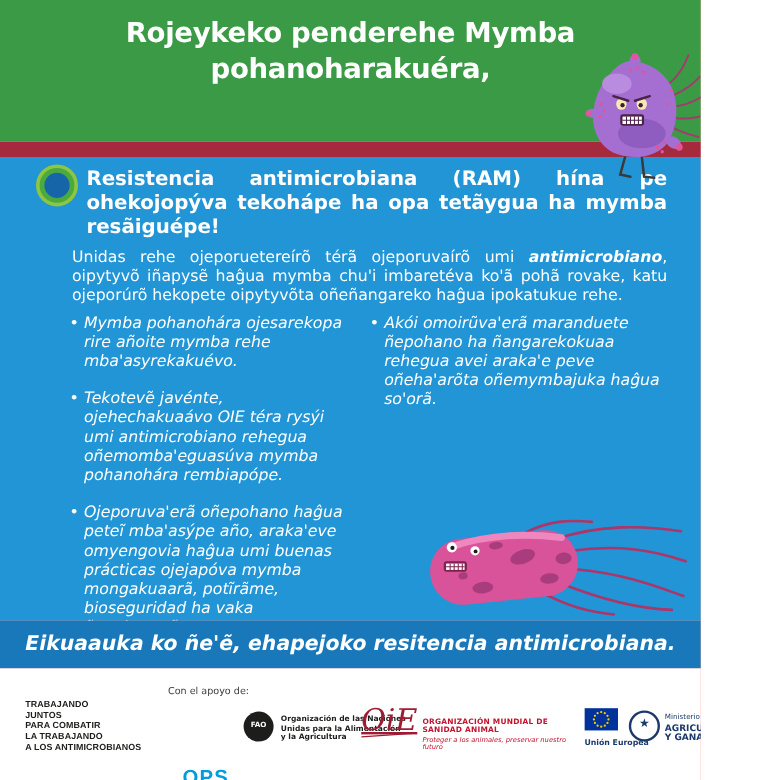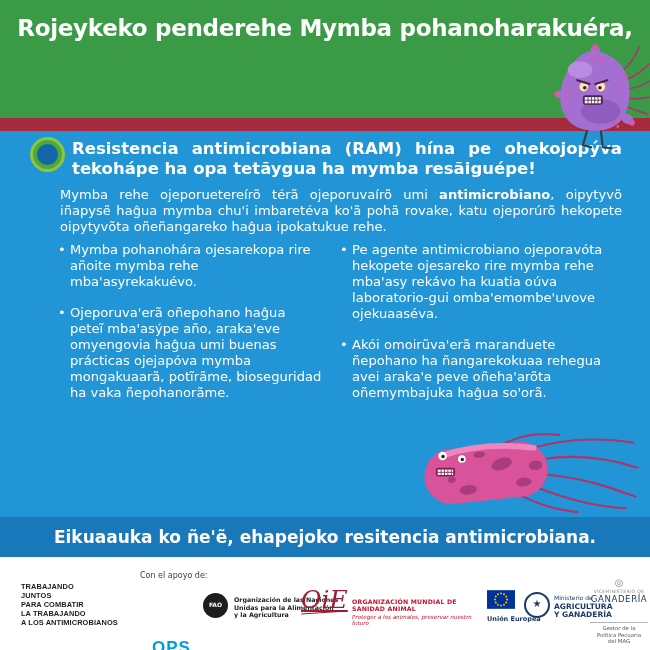--- a/index.html
+++ b/index.html
@@ -1,44 +1,44 @@
 <!DOCTYPE html>
 <html><head>
 <meta charset="utf-8">
 <style>
   html,body{margin:0;padding:0;}
   body{width:650px;height:650px;font-family:"DejaVu Sans","Liberation Sans",sans-serif;background:#fff;}
-  .poster{position:relative;width:650px;height:650px;overflow:hidden;background:#fca5a5;}
+  .poster{position:relative;width:584px;height:650px;overflow:hidden;background:#fca5a5;}
 
   
   .header{position:relative;height:118px;background:#3b9a46;overflow:visible;z-index:3;}
   .header-title{padding-top:13px;text-align:center;color:#fff;font-weight:bold;font-size:23px;line-height:30px;letter-spacing:-0.3px;}
   .stripe{height:13px;background:#a52a3e;position:relative;z-index:2;}
 
   
   .main{position:relative;height:386px;background:#2195d6;overflow:hidden;padding:0 28px 0 30px;box-sizing:border-box;z-index:1;}
   .sec-head{display:flex;align-items:flex-start;gap:10px;}
   .sec-head .txt{color:#fff;font-weight:bold;font-size:16.5px;line-height:20px;flex:1;}
   .sec-head .txt.justify{text-align:justify;}
   .ring{width:21px;height:21px;border-radius:50%;flex:0 0 auto;margin-top:1px;}
   .ring-green{background:#1565a8;border:4px solid #4ba93f;box-shadow:0 0 0 3px #8dc63f;margin-left:3px;}
   .ring-pink{background:#e8638f;border:4px solid #8e2f44;box-shadow:0 0 0 2px #15518d;margin-left:3px;}
   .para{color:#fff;font-size:13.1px;line-height:16px;text-align:justify;margin:8px 0 0 30px;}
-  .para b{font-weight:bold;}
+  .para b{font-weight:bold;font-style:italic;}
   .sec2{margin-top:14px;}
   .cols{display:flex;gap:18px;margin:7px 0 0 28px;}
   .col{color:#fff;font-size:13.1px;line-height:16px;}
   .col.left{width:265px;}
   .col.right{width:283px;}
-  .col ul{margin:0;padding:0;list-style:none;}
+  .col ul{margin:0;padding:0;list-style:none;font-style:italic;}
   .col li{position:relative;padding-left:12px;margin-bottom:15px;}
   .col li::before{content:"\2022";position:absolute;left:0;top:0;}
 
   
-  .band{height:40px;background:#1878ba;color:#fff;font-weight:bold;font-size:17px;text-align:center;line-height:40px;}
+  .band{height:40px;background:#1878ba;color:#fff;font-weight:bold;font-size:17px;text-align:center;line-height:40px;font-style:italic;}
 
   
   .footer{position:relative;height:93px;background:#fff;color:#1d1d1b;}
   .campaign{position:absolute;left:21px;top:25px;font-weight:bold;font-size:7.4px;line-height:9px;letter-spacing:0.1px;font-family:"Liberation Sans",sans-serif;}
   .support{position:absolute;left:140px;top:14px;font-size:8px;color:#3c3c3b;}
   .logo{position:absolute;}
   .ops-word{font-weight:bold;font-size:17px;color:#009cde;letter-spacing:1px;line-height:14px;font-family:"Liberation Sans",sans-serif;}
   .ops-sub{display:flex;gap:3px;margin-top:2px;}
   .ops-chip{width:20px;height:7px;background:#009cde;border-radius:2px;opacity:.85;}
   .fao-circle{width:25px;height:25px;border-radius:50%;background:#1d1d1b;position:relative;}
@@ -123,34 +123,34 @@
   <div class="stripe"></div>
 
   <div class="main">
     <div style="height:8px"></div>
 
     <div class="sec-head">
       <div class="ring ring-green"></div>
       <div class="txt justify">Resistencia antimicrobiana (RAM) hína pe ohekojopýva tekohápe ha opa tetãygua ha mymba resãiguépe!</div>
     </div>
 
-    <div class="para"><span>Mymba rehe ojeporuetereírõ térã ojeporuvaírõ umi </span><b>antimicrobiano</b><span>, oipytyvõ iñapysẽ haĝua mymba chu'i imbaretéva ko'ã pohã rovake, katu ojeporúrõ hekopete oipytyvõta oñeñangareko haĝua ipokatukue rehe.</span></div>
+    <div class="para"><span>Unidas rehe ojeporuetereírõ térã ojeporuvaírõ umi </span><b>antimicrobiano</b><span>, oipytyvõ iñapysẽ haĝua mymba chu'i imbaretéva ko'ã pohã rovake, katu ojeporúrõ hekopete oipytyvõta oñeñangareko haĝua ipokatukue rehe.</span></div>
 
 
 
     <div class="cols">
       <div class="col left">
         <ul>
           <li>Mymba pohanohára ojesarekopa rire añoite mymba rehe mba'asyrekakuévo.</li>
+          <li>Tekotevẽ javénte, ojehechakuaávo OIE téra rysýi umi antimicrobiano rehegua oñemomba'eguasúva mymba pohanohára rembiapópe.</li>
           <li>Ojeporuva'erã oñepohano haĝua peteĩ mba'asýpe año, araka'eve omyengovia haĝua umi buenas prácticas ojejapóva mymba mongakuaarã, potĩrãme, bioseguridad ha vaka ñepohanorãme.</li>
         </ul>
       </div>
       <div class="col right">
         <ul>
-          <li>Pe agente antimicrobiano ojeporavóta hekopete ojesareko rire mymba rehe mba'asy rekávo ha kuatia oúva laboratorio-gui omba'emombe'uvove ojekuaaséva.</li>
           <li>Akói omoirũva'erã maranduete ñepohano ha ñangarekokuaa rehegua avei araka'e peve oñeha'arõta oñemymbajuka haĝua so'orã.</li>
         </ul>
       </div>
     </div>
 
     <svg class="germ-pink" viewBox="0 0 235 85">
       <g stroke="#ad3568" stroke-width="2.2" fill="none" stroke-linecap="round">
         <path d="M95 12 C115 2 132 1 152 3"></path>
         <path d="M120 18 C160 5 196 6 229 11"></path>
         <path d="M135 28 C175 22 206 28 233 37"></path>

